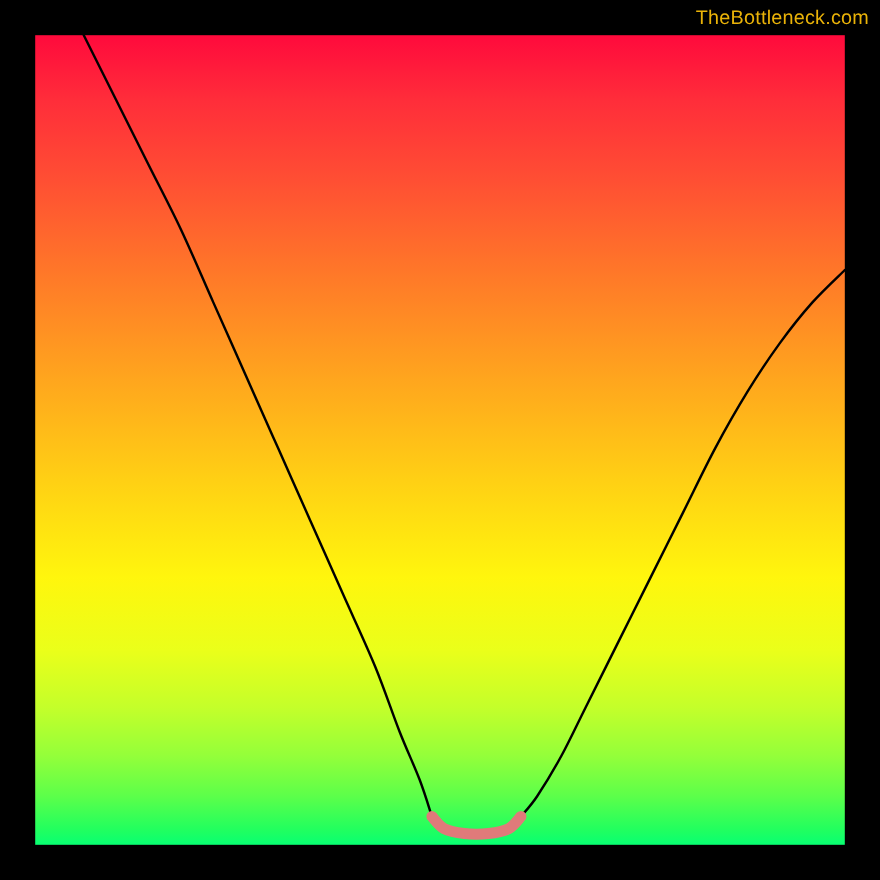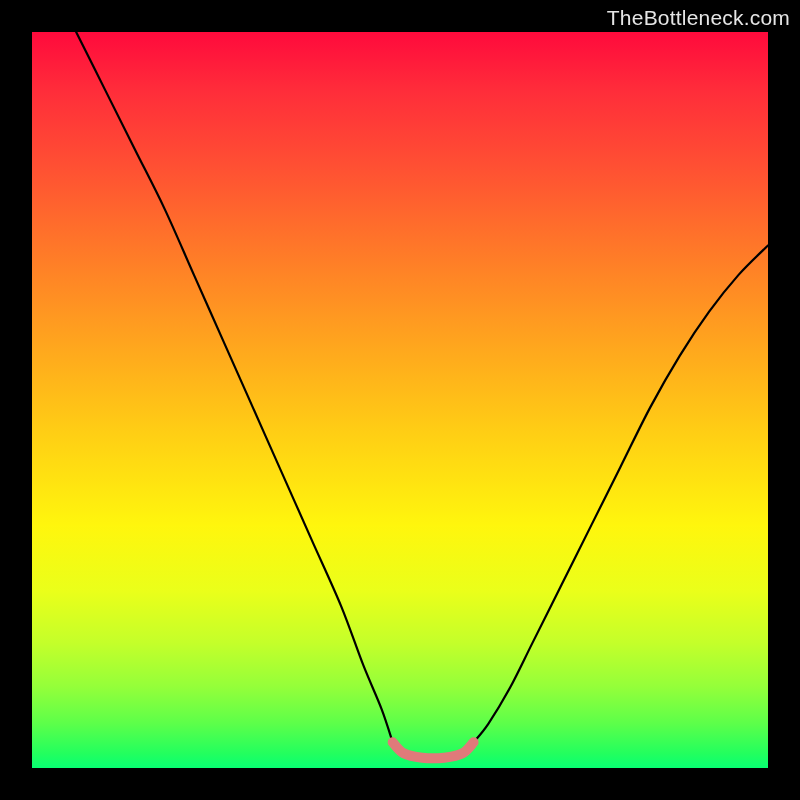--- a/index.html
+++ b/index.html
@@ -57,22 +57,22 @@
   }
   .bottom-band {
     fill: none;
     stroke-linecap: round;
     stroke-linejoin: round;
   }
   .watermark {
     position: absolute;
     top: 6px;
     right: 10px;
-    color: #e5e5e5;
-    font-size: 21px;
+    color: #eab308;
+    font-size: 18px;
     font-weight: 400;
     letter-spacing: 0.2px;
     user-select: none;
   }
 </style>
 </head>
 <body>
 
 <div class="canvas-wrap">
 

